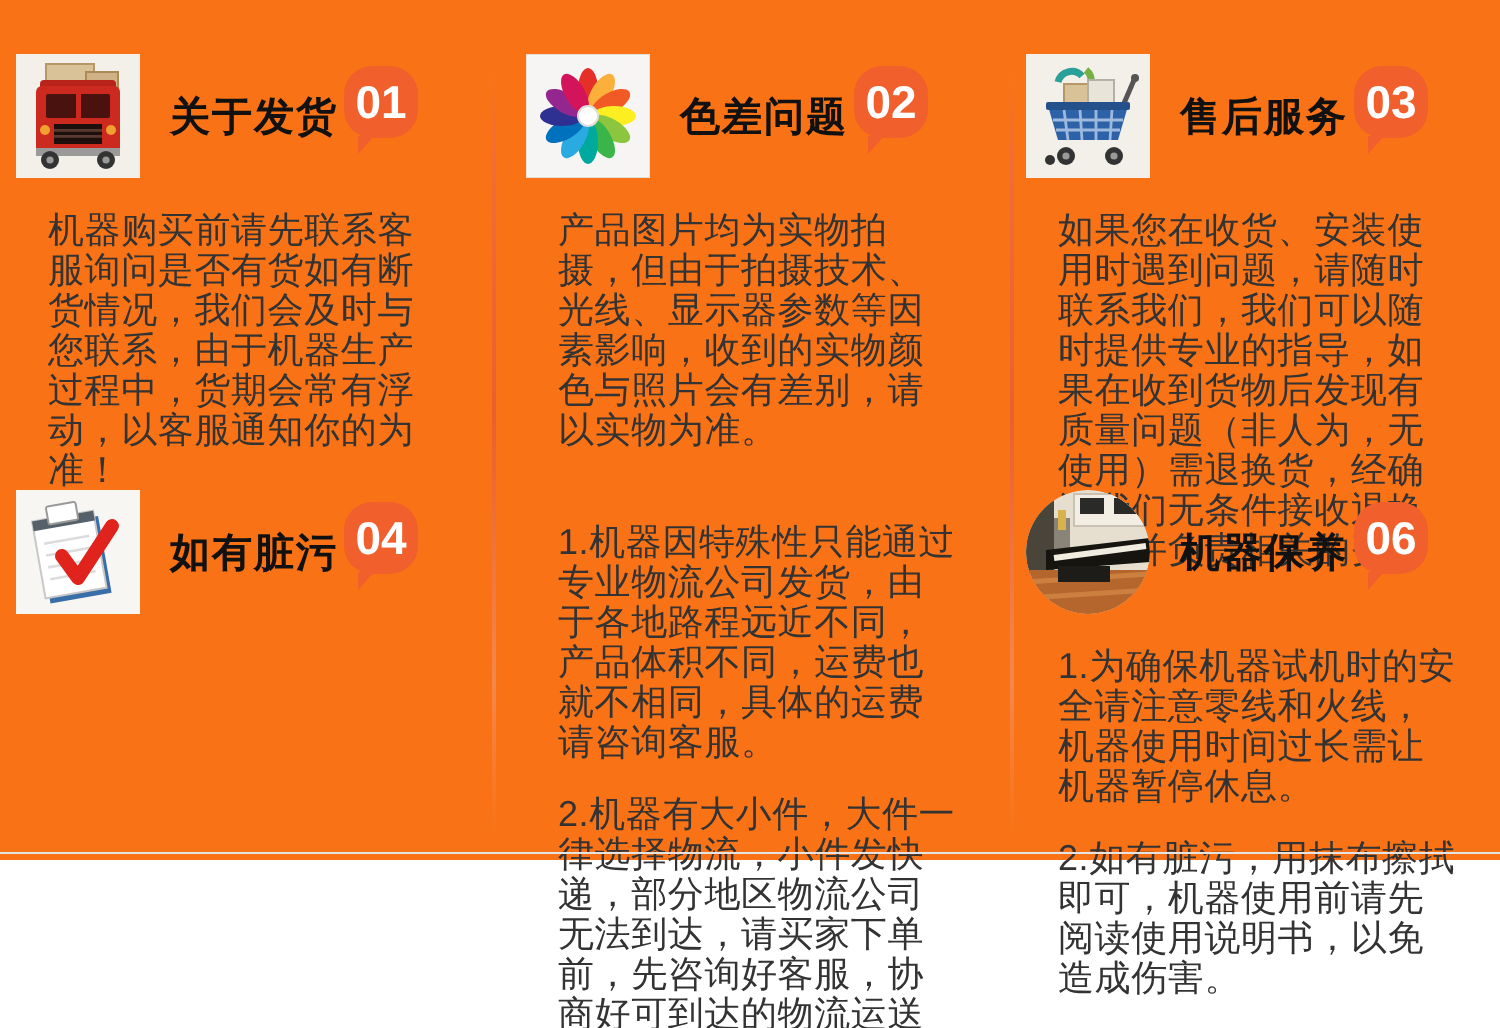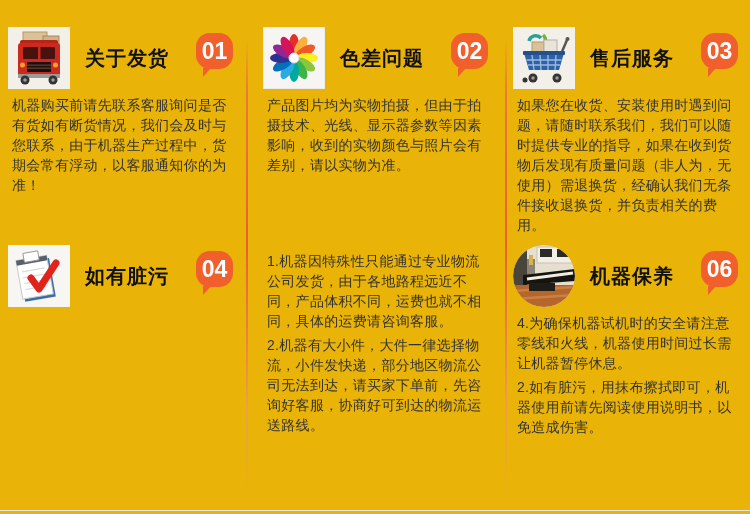--- a/index.html
+++ b/index.html
@@ -1,21 +1,21 @@
 <!DOCTYPE html>
 <html><head>
 <meta charset="utf-8">
 <style>
   html,body{margin:0;padding:0;background:#fff;}
   body{
     width:750px;height:514px;position:relative;overflow:hidden;
     font-family:"Liberation Sans","DejaVu Sans",sans-serif;
     -webkit-font-smoothing:antialiased;
   }
-  .panel{position:relative;width:750px;height:514px;background:#eab308;}
+  .panel{position:relative;width:750px;height:430px;background:#f97316;}
   .v-divider{
     position:absolute;top:38px;bottom:14px;width:2px;
     background:linear-gradient(to bottom,
       rgba(239,108,62,0) 0%,
       rgba(239,108,62,0.85) 12%,
       #e8602e 45%,
       rgba(242,146,108,0.65) 80%,
       rgba(242,146,108,0) 100%);
   }
   .v-divider.d1{left:246px;}
@@ -33,36 +33,36 @@
   .block:nth-child(3n+3){padding:0 5px 0 7px;}
   .block-header{display:flex;align-items:flex-start;height:62px;}
   .icon-box{width:62px;height:62px;flex:0 0 62px;}
   .icon-box svg{display:block;}
   .block-title{
     align-self:center;margin-left:15px;
     font-size:20px;font-weight:bold;color:#111;
     letter-spacing:1px;white-space:nowrap;
   }
   .num-badge{
-    position:relative;margin-left:27px;margin-top:6px;
+    position:relative;margin-left:3px;margin-top:6px;
     width:37px;height:36px;border-radius:14px;
     background:#f15f2c;color:#fff;
     font-size:23px;font-weight:bold;
     display:flex;align-items:center;justify-content:center;
     flex:0 0 37px;
     text-align:center;
   }
   .num-badge::after{
     content:"";position:absolute;top:100%;left:7px;margin-top:-1px;
     width:0;height:0;
     border-top:9px solid #f15f2c;border-right:8px solid transparent;
   }
   .block-body{margin-top:6px;}
   .block-body p{
-    margin:4px;font-size:14px;line-height:20px;color:#333;
+    margin:16px;font-size:18px;line-height:20px;color:#333;
     letter-spacing:0.3px;text-align:left;
   }
   .photo-circle{border-radius:50%;overflow:hidden;}
 </style>
 </head>
 <body>
 
 <div class="panel">
   <div class="v-divider d1"></div>
   <div class="v-divider d2"></div>
@@ -232,21 +232,21 @@
               <rect x="0" y="40" width="62" height="22" fill="#b4662c"></rect>
               <path d="M0 46 L62 42 M0 54 L62 50" stroke="#cc8040" stroke-width="2.5"></path>
               <rect x="16" y="38" width="26" height="8" fill="#1e1c18"></rect>
             </g>
           </svg>
         </span>
         <span class="block-title">机器保养</span>
         <span class="num-badge">06</span>
       </div>
       <div class="block-body">
-        <p>4.为确保机器试机时的安全请注意零线和火线，机器使用时间过长需让机器暂停休息。</p>
+        <p>1.为确保机器试机时的安全请注意零线和火线，机器使用时间过长需让机器暂停休息。</p>
         <p>2.如有脏污，用抹布擦拭即可，机器使用前请先阅读使用说明书，以免造成伤害。</p>
       </div>
     </div>
 
   </div>
 
   <div class="bottom-line"></div>
 </div>
 
 </body></html>

